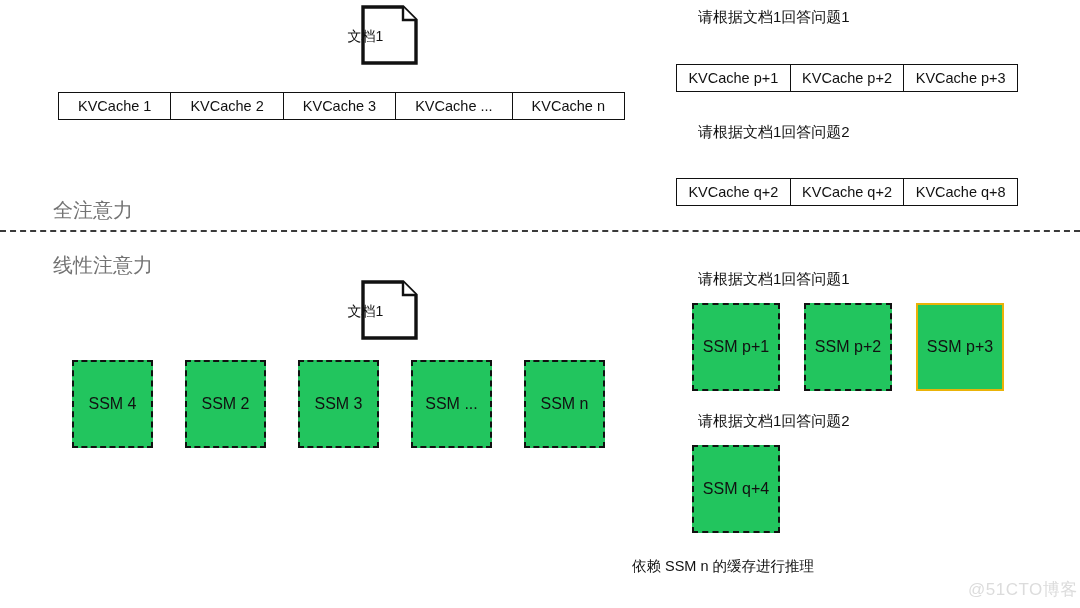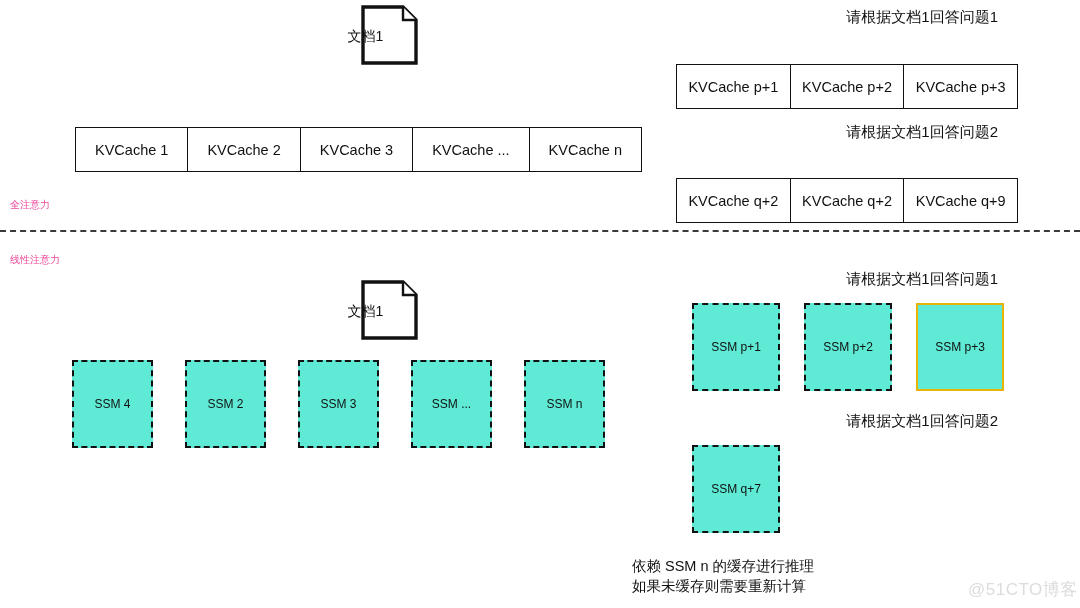--- a/index.html
+++ b/index.html
@@ -15,24 +15,25 @@
     position: relative;
     width: 1080px;
     height: 608px;
     background: #ffffff;
     overflow: hidden;
   }
   .abs { position: absolute; }
 
   
   .section-label {
-    font-size: 10px;
+    font-size: 20px;
     line-height: 1;
-    color: #ec4899;
+    color: #737373;
     white-space: nowrap;
+    margin-left: 43px;
   }
 
   
   .divider {
     height: 0;
     border-top: 2px dashed #3a3a3a;
   }
 
   
   .doc-icon {
@@ -50,21 +51,21 @@
     color: #111;
     white-space: nowrap;
   }
 
   
   .kv-strip {
     display: flex;
     border: 1.6px solid #111;
     background: #fff;
     box-sizing: border-box;
-    height: 45px;
+    height: 28px;
   }
   .kv-cell {
     flex: 1 1 auto;
     display: flex;
     align-items: center;
     justify-content: center;
     border-right: 1.6px solid #111;
     box-sizing: border-box;
     font-size: 14.5px;
     color: #111;
@@ -72,34 +73,34 @@
     padding: 0 6px;
   }
   .kv-cell:last-child { border-right: none; }
 
   
   .ssm-box {
     box-sizing: border-box;
     display: flex;
     align-items: center;
     justify-content: center;
-    background: #5eead4;
-    font-size: 12px;
+    background: #22c55e;
+    font-size: 16px;
     color: #111;
     white-space: nowrap;
   }
   .ssm-box.dashed { border: 2px dashed #111; }
   .ssm-box.solid  { border: 2px solid #eab308; }
 
   
   .prompt-text {
     font-size: 15px;
     color: #111;
     white-space: nowrap;
-    text-align: right;
+    text-align: left;
   }
 
   
   .footer-note {
     font-size: 14.5px;
     line-height: 20px;
     color: #111;
     white-space: nowrap;
   }
 
@@ -117,42 +118,42 @@
 <div id="canvas">
 
   <div class="abs doc-icon" style="left:313px; top:5px;">
     <svg width="57" height="60" viewBox="0 0 57 60" aria-hidden="true">
       <path d="M2,2 L42,2 L55,15 L55,58 L2,58 Z" fill="#ffffff" stroke="#111111" stroke-width="3.4" stroke-linejoin="miter"></path>
       <path d="M42,2 L42,15 L55,15" fill="#ffffff" stroke="#111111" stroke-width="2.4" stroke-linejoin="miter"></path>
     </svg>
     <span class="doc-label" style="top:23px;">文档1</span>
   </div>
 
-  <div class="abs kv-strip" style="left:75px; top:92px; width:567px;margin-top:35px;">
+  <div class="abs kv-strip" style="left:58px; top:92px; width:567px;">
     <div class="kv-cell">KVCache 1</div>
     <div class="kv-cell">KVCache 2</div>
     <div class="kv-cell">KVCache 3</div>
     <div class="kv-cell">KVCache ...</div>
     <div class="kv-cell">KVCache n</div>
   </div>
 
   <div class="abs prompt-text" style="left:698px; top:8px; width:300px;">请根据文档1回答问题1</div>
 
   <div class="abs kv-strip" style="left:676px; top:64px; width:342px;">
     <div class="kv-cell">KVCache p+1</div>
     <div class="kv-cell">KVCache p+2</div>
     <div class="kv-cell">KVCache p+3</div>
   </div>
 
   <div class="abs prompt-text" style="left:698px; top:123px; width:300px;">请根据文档1回答问题2</div>
 
   <div class="abs kv-strip" style="left:676px; top:178px; width:342px;">
     <div class="kv-cell">KVCache q+2</div>
     <div class="kv-cell">KVCache q+2</div>
-    <div class="kv-cell">KVCache q+9</div>
+    <div class="kv-cell">KVCache q+8</div>
   </div>
 
   <div class="abs section-label" style="left:10px; top:200px;">全注意力</div>
 
   <div class="abs divider" style="left:0px; top:230px; width:1080px;"></div>
 
   <div class="abs section-label" style="left:10px; top:255px;">线性注意力</div>
 
   <div class="abs doc-icon" style="left:313px; top:280px;">
     <svg width="57" height="60" viewBox="0 0 57 60" aria-hidden="true">
@@ -169,22 +170,21 @@
   <div class="abs ssm-box dashed" style="left:411px; top:360px; width:81px; height:88px;">SSM ...</div>
 
   <div class="abs prompt-text" style="left:698px; top:270px; width:300px;">请根据文档1回答问题1</div>
 
   <div class="abs ssm-box dashed" style="left:692px; top:303px; width:88px; height:88px;">SSM p+1</div>
   <div class="abs ssm-box dashed" style="left:804px; top:303px; width:88px; height:88px;">SSM p+2</div>
   <div class="abs ssm-box solid" style="left:916px; top:303px; width:88px; height:88px;">SSM p+3</div>
 
   <div class="abs prompt-text" style="left:698px; top:412px; width:300px;">请根据文档1回答问题2</div>
 
-  <div class="abs ssm-box dashed" style="left:692px; top:445px; width:88px; height:88px;">SSM q+7</div>
+  <div class="abs ssm-box dashed" style="left:692px; top:445px; width:88px; height:88px;">SSM q+4</div>
 
   <div class="abs footer-note" style="left:632px; top:556px;">
     <div>依赖 SSM n 的缓存进行推理</div>
-    <div>如果未缓存则需要重新计算</div>
   </div>
 
   <div class="abs watermark" style="left:968px; top:578px;">@51CTO博客</div>
 
 </div>
 
 </body></html>

